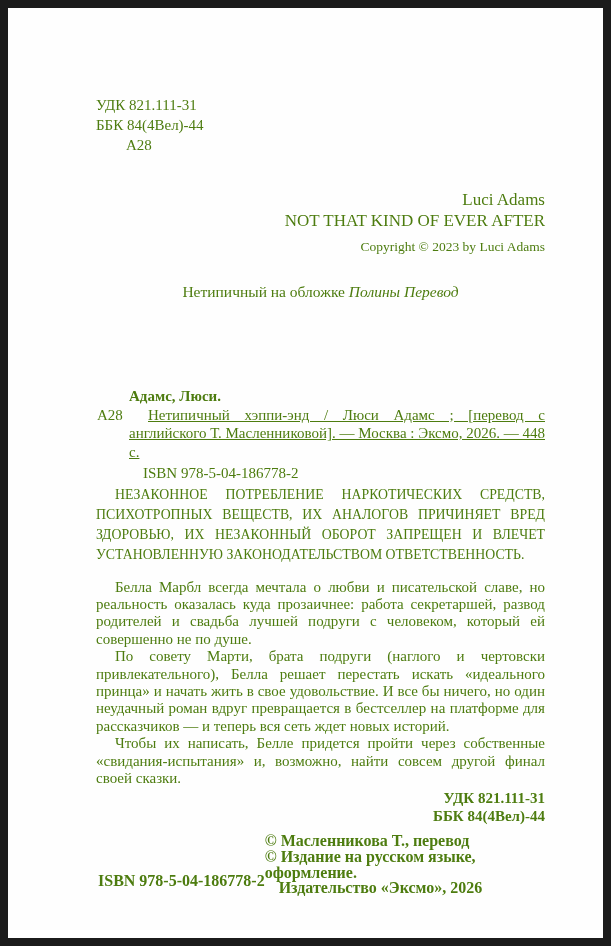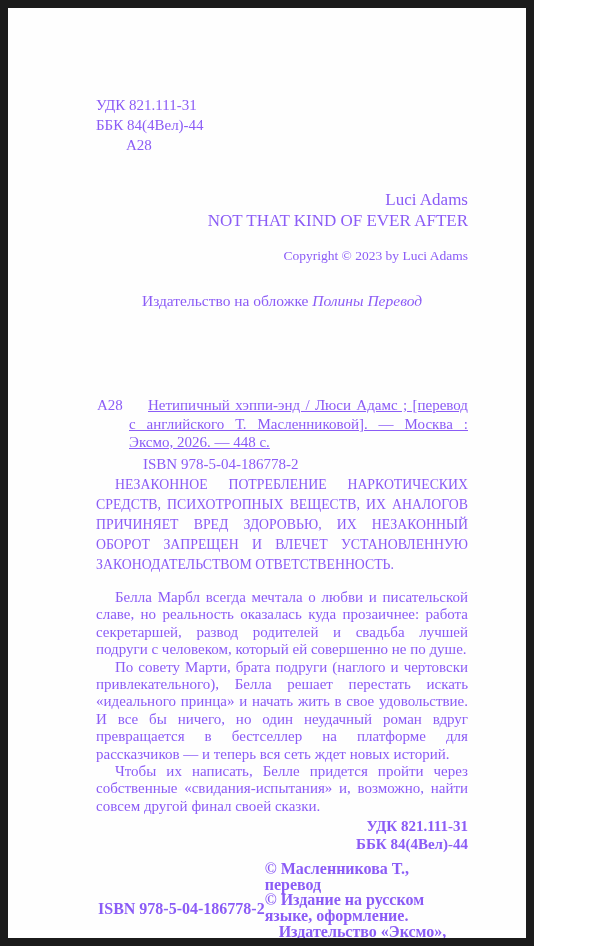--- a/index.html
+++ b/index.html
@@ -1,33 +1,33 @@
 <!DOCTYPE html>
 <html lang="ru"><head>
 <meta charset="utf-8">
 <style>
   html, body { margin: 0; padding: 0; background: #ffffff; }
   .page {
-    width: 534px;
+    width: 611px;
     height: 946px;
     box-sizing: border-box;
     border: 8px solid #1b1b1b;
     background: #fefefe;
-    color: #8b5cf6;
+    color: #4d7c0f;
     font-family: "Liberation Serif", "DejaVu Serif", serif;
     position: relative;
     overflow: hidden;
   }
   .content { padding: 0 58px 0 88px; }
 
   .top-codes { margin-top: 87px; font-size: 15px; line-height: 20px; }
   .top-codes .a28 { padding-left: 30px; }
 
   .title-block { margin-top: 34px; text-align: right; font-size: 17px; line-height: 21px; }
-  .title-copyright { font-size: 13.5px; line-height: 17px; margin-top: 16px; }
+  .title-copyright { font-size: 13.5px; line-height: 17px; margin-top: 7px; }
 
   .credits { margin-top: 26px; text-align: center; font-size: 15.5px; line-height: 22px; }
   .credits .name { font-style: italic; }
 
   .biblio { margin-top: 84px; font-size: 15px; line-height: 18.5px; }
   .biblio-heading { font-weight: bold; margin-left: 33px; }
   .biblio-record-wrap { position: relative; margin-left: 33px; }
   .biblio-code { position: absolute; left: -32px; top: 0; }
   .biblio-record { margin: 0; text-align: justify; text-indent: 19px; text-decoration: underline; }
   .biblio-isbn { margin-left: 47px; margin-top: 3px; }
@@ -69,26 +69,27 @@
     </div>
 
     <div class="title-block">
       <div>Luci Adams</div>
       <div>NOT THAT KIND OF EVER AFTER</div>
       <div class="title-copyright">Copyright © 2023 by Luci Adams</div>
     </div>
 
     <div class="credits">
       <div>
-        <span>Издательство на обложке</span>
+        <span>Нетипичный на обложке</span>
         <span class="name">Полины Перевод</span>
       </div>
     </div>
 
     <div class="biblio">
+      <div class="biblio-heading">Адамс, Люси.</div>
       <div class="biblio-record-wrap">
         <span class="biblio-code">А28</span>
         <p class="biblio-record">Нетипичный хэппи-энд / Люси Адамс ; [перевод с английского Т. Масленниковой]. — Москва : Эксмо, 2026. — 448 с.</p>
       </div>
       <div class="biblio-isbn">ISBN 978-5-04-186778-2</div>
     </div>
 
     <p class="warning">НЕЗАКОННОЕ ПОТРЕБЛЕНИЕ НАРКОТИЧЕСКИХ СРЕДСТВ, ПСИХОТРОПНЫХ ВЕЩЕСТВ, ИХ АНАЛОГОВ ПРИЧИНЯЕТ ВРЕД ЗДОРОВЬЮ, ИХ НЕЗАКОННЫЙ ОБОРОТ ЗАПРЕЩЕН И ВЛЕЧЕТ УСТАНОВЛЕННУЮ ЗАКОНОДАТЕЛЬСТВОМ ОТВЕТСТВЕННОСТЬ.</p>
 
     <div class="annotation">

